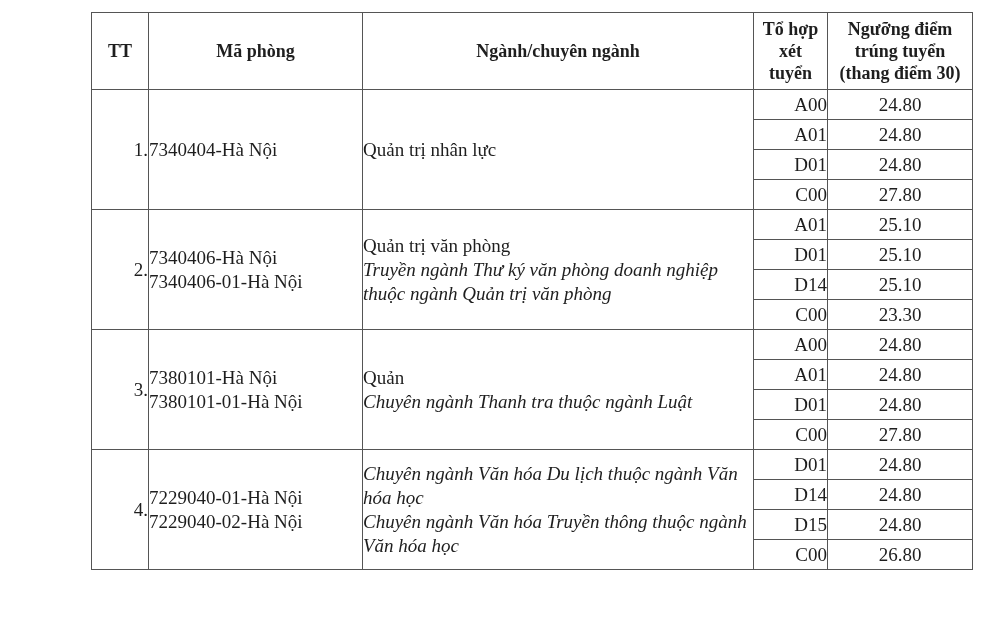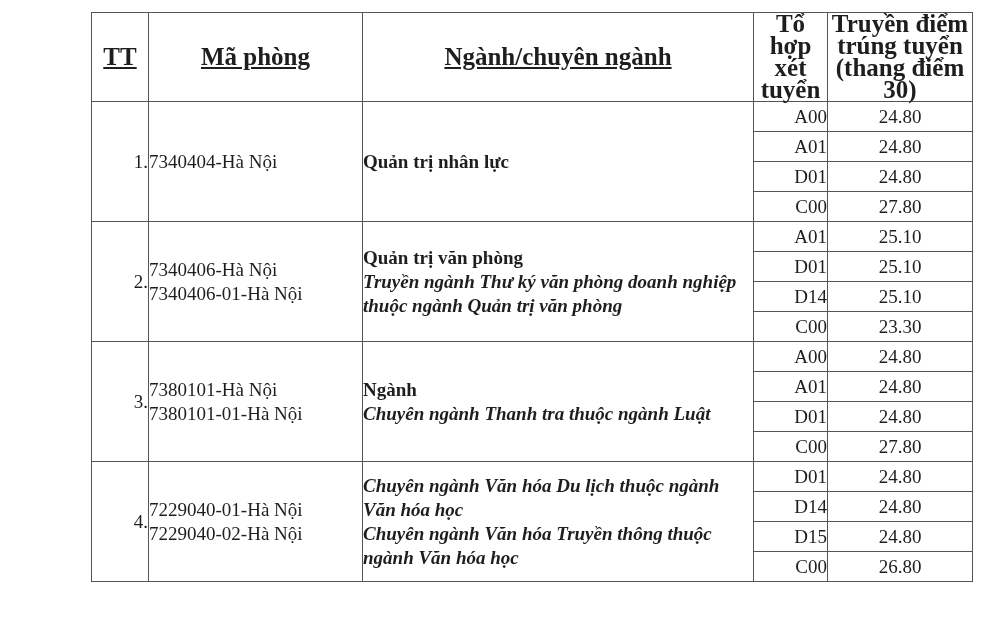--- a/index.html
+++ b/index.html
@@ -1,26 +1,26 @@
 <!DOCTYPE html>
 <html><head>
   <meta charset="utf-8">
   <style>
     html, body { margin: 0; padding: 0; background: #ffffff; }
     body { width: 999px; height: 623px; position: relative; overflow: hidden;
            font-family: "Liberation Serif", "DejaVu Serif", serif; color: #1e1e1e; }
     table.scores { position: absolute; left: 91px; top: 12px; border-collapse: collapse;
                    table-layout: fixed; width: 881px; }
     table.scores td, table.scores th { border: 1.6px solid #555; padding: 0; }
-    th { font-weight: bold; font-size: 25px; text-align: center; vertical-align: middle; line-height: 22px; }
-    th.hdr-tt, th.hdr-code, th.hdr-major { height: 76px; text-decoration: underline; }
+    th { font-weight: bold; font-size: 18px; text-align: center; vertical-align: middle; line-height: 22px; }
+    th.hdr-tt, th.hdr-code, th.hdr-major { height: 76px; }
     td { font-size: 19px; line-height: 24px; }
     td.tt { text-align: right; padding-right: 8px; vertical-align: middle; }
     td.code { vertical-align: middle; }
-    td.major { text-align: left; padding-left: 10px; vertical-align: middle; font-weight: bold; }
+    td.major { text-align: left; padding-left: 10px; vertical-align: middle; }
     td.combo { text-align: right; height: 29px; line-height: 29px; }
     td.score { text-align: center; height: 29px; line-height: 29px; }
     .it { font-style: italic; display: block; }
     .plain { display: block; }
     .code-line { display: block; }
     th.hdr-combo, th.hdr-score { line-height: 22px; }
   </style>
 </head>
 <body>
 
@@ -36,21 +36,21 @@
     <tr>
       <th class="hdr-tt">TT</th>
       <th class="hdr-code">Mã phòng</th>
       <th class="hdr-major">Ngành/chuyên ngành</th>
       <th class="hdr-combo">
         <span class="plain">Tổ hợp</span>
         <span class="plain">xét</span>
         <span class="plain">tuyển</span>
       </th>
       <th class="hdr-score">
-        <span class="plain">Truyền điểm</span>
+        <span class="plain">Ngưỡng điểm</span>
         <span class="plain">trúng tuyển</span>
         <span class="plain">(thang điểm 30)</span>
       </th>
     </tr>
   </thead>
   <tbody id="tbody">
       <tr>
         <td class="tt" rowspan="4">1.</td>
         <td class="code" rowspan="4">
           <span class="code-line">7340404-Hà Nội</span>
@@ -98,21 +98,21 @@
         <td class="combo">C00</td>
         <td class="score">23.30</td>
       </tr>
       <tr>
         <td class="tt" rowspan="4">3.</td>
         <td class="code" rowspan="4">
           <span class="code-line">7380101-Hà Nội</span>
           <span class="code-line">7380101-01-Hà Nội</span>
         </td>
         <td class="major" rowspan="4">
-          <span class="plain">Ngành</span>
+          <span class="plain">Quản</span>
           <span class="it">Chuyên ngành Thanh tra thuộc ngành Luật</span>
         </td>
         <td class="combo">A00</td>
         <td class="score">24.80</td>
       </tr>
       <tr>
         <td class="combo">A01</td>
         <td class="score">24.80</td>
       </tr>
       <tr>

